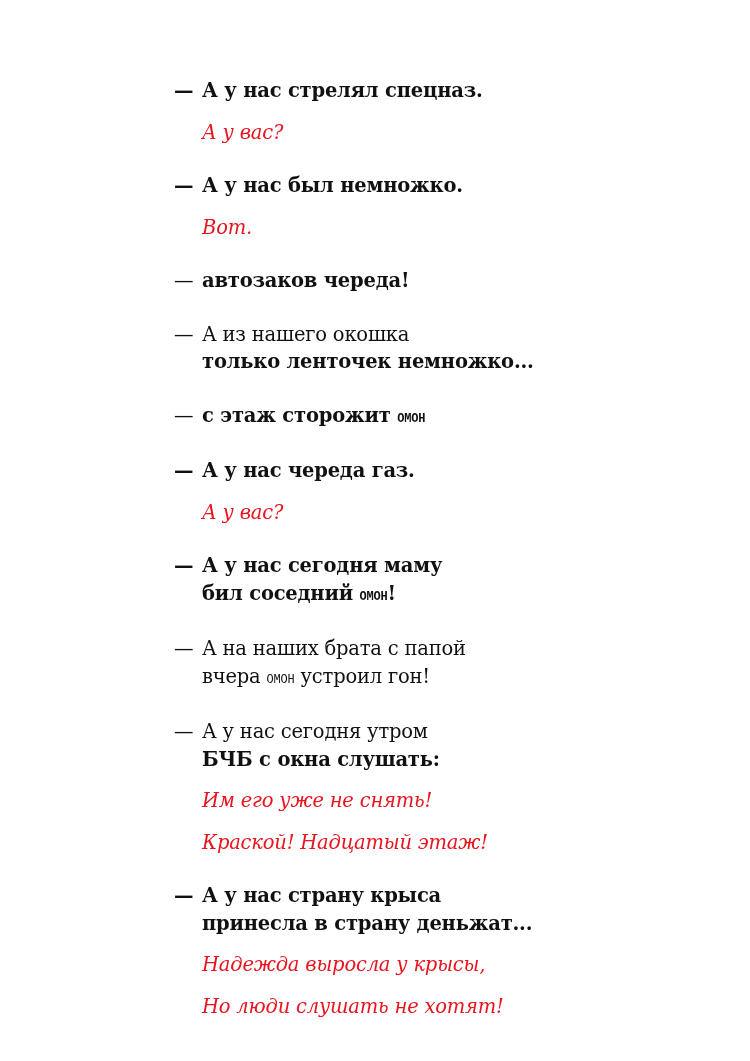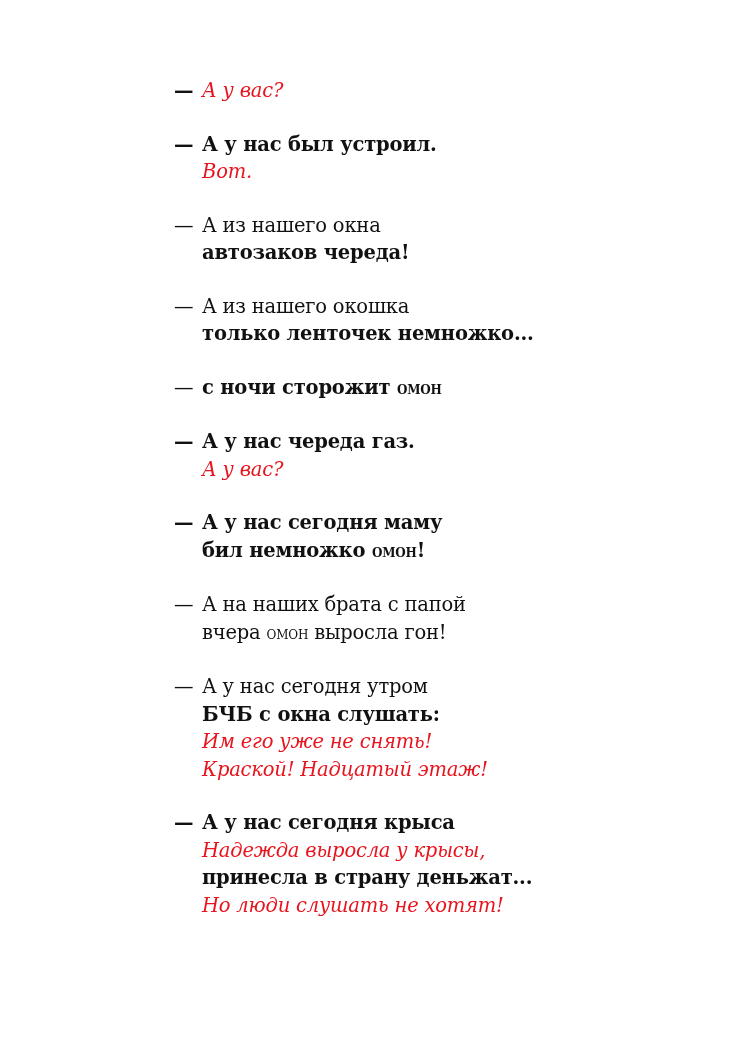--- a/index.html
+++ b/index.html
@@ -40,55 +40,57 @@
     .bold {
       font-weight: bold;
     }
     .regular {
       font-weight: normal;
     }
     .red {
       color: #e8141e;
       font-style: italic;
       font-weight: normal;
+      margin-top: 14px;
     }
     .sc {
       font-variant: small-caps;
       text-transform: lowercase;
       font-size: 0.9em;
+      font-family: Liberation Mono, monospace;
     }
   </style>
 </head>
 <body>
 
 <div class="poem">
 
   <div class="stanza">
     <div class="line bold">
       <span class="dash">—</span>
+      <span>А у нас стрелял спецназ.</span>
     </div>
     <div class="line red">
       <span>А у вас?</span>
     </div>
   </div>
 
   <div class="stanza">
     <div class="line bold">
       <span class="dash">—</span>
-      <span>А у нас был устроил.</span>
+      <span>А у нас был немножко.</span>
     </div>
     <div class="line red">
       <span>Вот.</span>
     </div>
   </div>
 
   <div class="stanza">
     <div class="line regular">
       <span class="dash">—</span>
-      <span>А из нашего окна</span>
     </div>
     <div class="line bold">
       <span>автозаков череда!</span>
     </div>
   </div>
 
   <div class="stanza">
     <div class="line regular">
       <span class="dash">—</span>
       <span>А из нашего окошка</span>
@@ -96,55 +98,55 @@
     <div class="line bold">
       <span>только ленточек немножко...</span>
     </div>
   </div>
 
   <div class="stanza">
     <div class="line regular">
       <span class="dash">—</span>
     </div>
     <div class="line bold">
-      <span>с ночи сторожит</span>
+      <span>с этаж сторожит</span>
       <span class="sc">омон</span><span></span>
     </div>
   </div>
 
   <div class="stanza">
     <div class="line bold">
       <span class="dash">—</span>
       <span>А у нас череда газ.</span>
     </div>
     <div class="line red">
       <span>А у вас?</span>
     </div>
   </div>
 
   <div class="stanza">
     <div class="line bold">
       <span class="dash">—</span>
       <span>А у нас сегодня маму</span>
     </div>
     <div class="line bold">
-      <span>бил немножко</span>
+      <span>бил соседний</span>
       <span class="sc">омон</span><span>!</span>
     </div>
   </div>
 
   <div class="stanza">
     <div class="line regular">
       <span class="dash">—</span>
       <span>А на наших брата с папой</span>
     </div>
     <div class="line regular">
       <span>вчера</span>
       <span class="sc">омон</span>
-      <span>выросла гон!</span>
+      <span>устроил гон!</span>
     </div>
   </div>
 
   <div class="stanza">
     <div class="line regular">
       <span class="dash">—</span>
       <span>А у нас сегодня утром</span>
     </div>
     <div class="line bold">
       <span>БЧБ с окна слушать:</span>
@@ -153,26 +155,26 @@
       <span>Им его уже не снять!</span>
     </div>
     <div class="line red">
       <span>Краской! Надцатый этаж!</span>
     </div>
   </div>
 
   <div class="stanza">
     <div class="line bold">
       <span class="dash">—</span>
-      <span>А у нас сегодня крыса</span>
+      <span>А у нас страну крыса</span>
+    </div>
+    <div class="line bold">
+      <span>принесла в страну деньжат...</span>
     </div>
     <div class="line red">
       <span>Надежда выросла у крысы,</span>
-    </div>
-    <div class="line bold">
-      <span>принесла в страну деньжат...</span>
     </div>
     <div class="line red">
       <span>Но люди слушать не хотят!</span>
     </div>
   </div>
 
 </div>
 
 </body></html>

